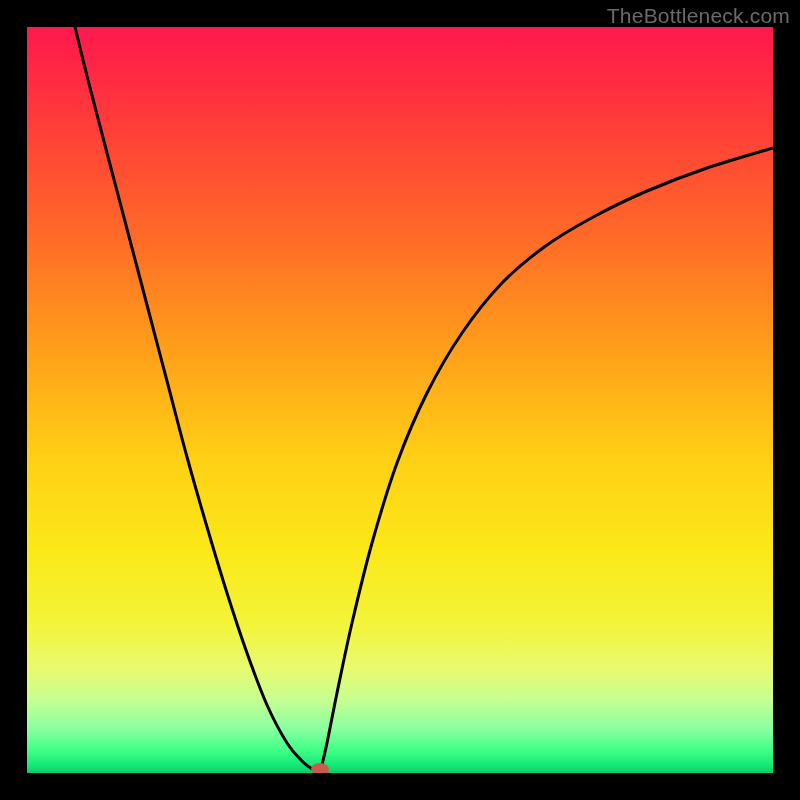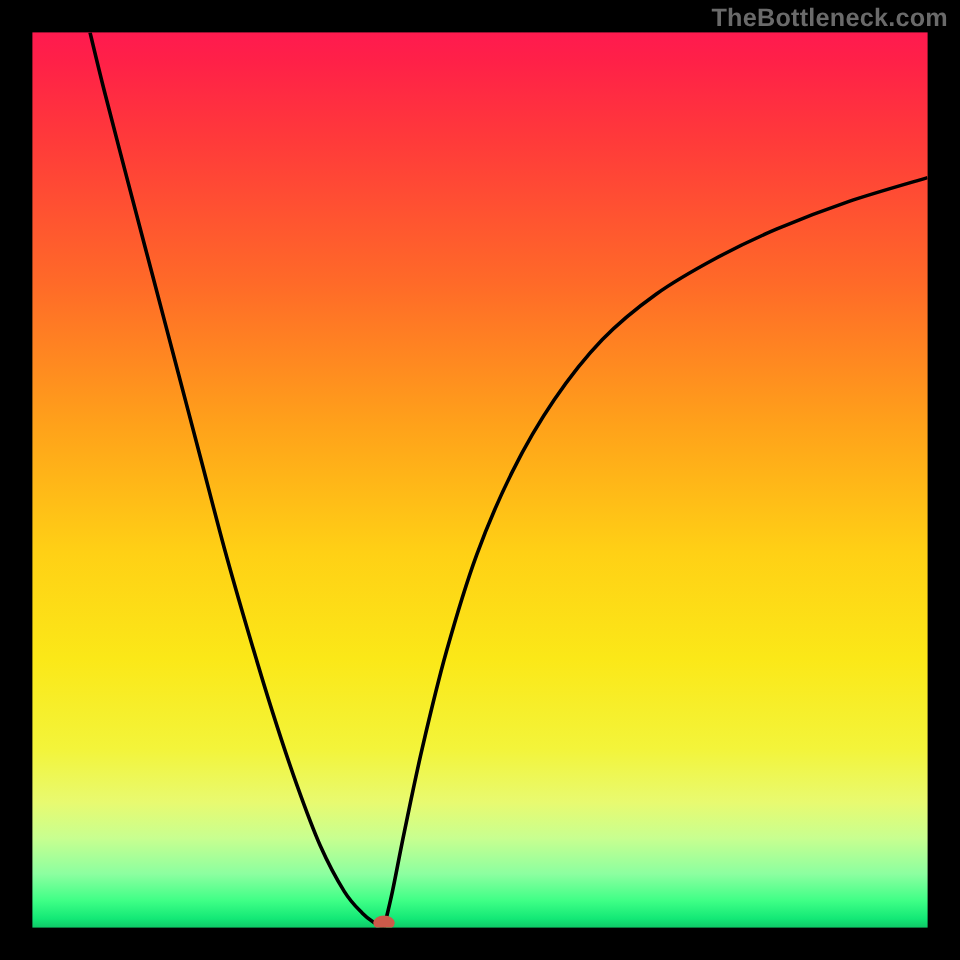--- a/index.html
+++ b/index.html
@@ -47,21 +47,21 @@
     top: 0;
     width: 746px;
     height: 746px;
   }
   .watermark {
     position: absolute;
     top: 4px;
     right: 10px;
     color: #6a6a6a;
     font-size: 21px;
-    font-weight: 700;
+    font-weight: 400;
     letter-spacing: 0.2px;
   }
 </style>
 </head>
 <body>
 
 <div class="wrap">
   <div class="plot">
     <svg class="curve-svg" viewBox="0 0 746 746">
       <path id="left-path" fill="none" stroke="#000" stroke-width="3" d="M 48 0 C 50 8.166666666666666, 54.666666666666664 28, 60 49 C 65.33333333333333 70, 73.33333333333333 100.5, 80 126 C 86.66666666666667 151.5, 93.33333333333333 176.66666666666666, 100 202 C 106.66666666666667 227.33333333333334, 113.33333333333333 252.66666666666666, 120 278 C 126.66666666666667 303.3333333333333, 133.33333333333334 328.6666666666667, 140 354 C 146.66666666666666 379.3333333333333, 153.33333333333334 405.6666666666667, 160 430 C 166.66666666666666 454.3333333333333, 173.33333333333334 477.3333333333333, 180 500 C 186.66666666666666 522.6666666666666, 193.33333333333334 545, 200 566 C 206.66666666666666 587, 213.33333333333334 607.3333333333334, 220 626 C 226.66666666666666 644.6666666666666, 233.33333333333334 663, 240 678 C 246.66666666666666 693, 254.16666666666666 706.6666666666666, 260 716 C 265.8333333333333 725.3333333333334, 270.8333333333333 729.6666666666666, 275 734 C 279.1666666666667 738.3333333333334, 282 740, 285 742 C 288 744, 291.6666666666667 745.3333333333334, 293 746"></path>

